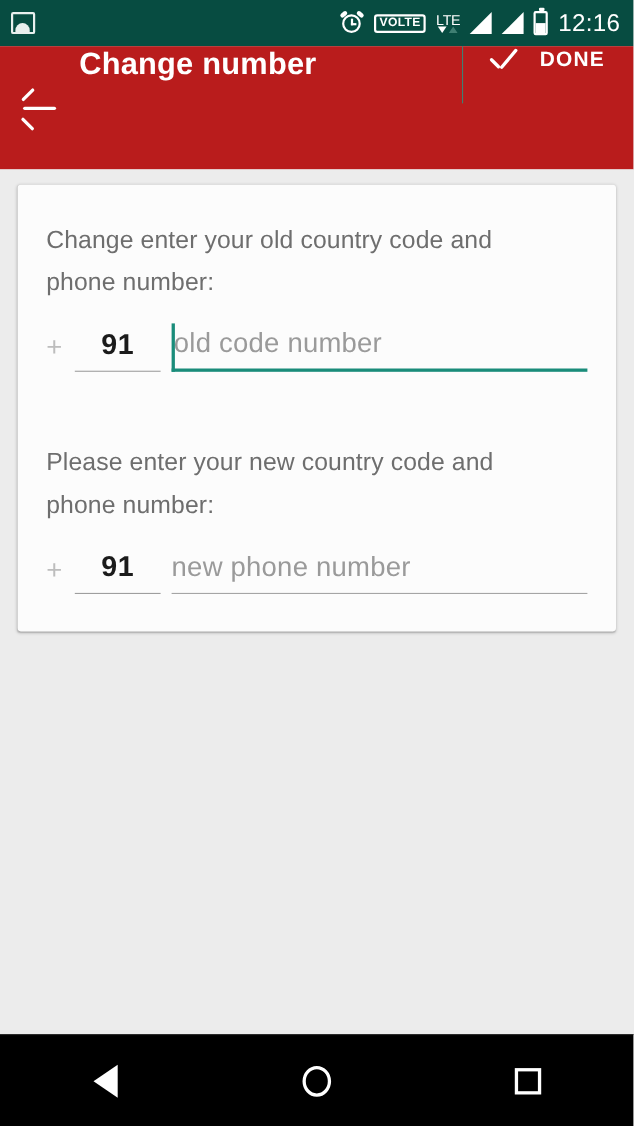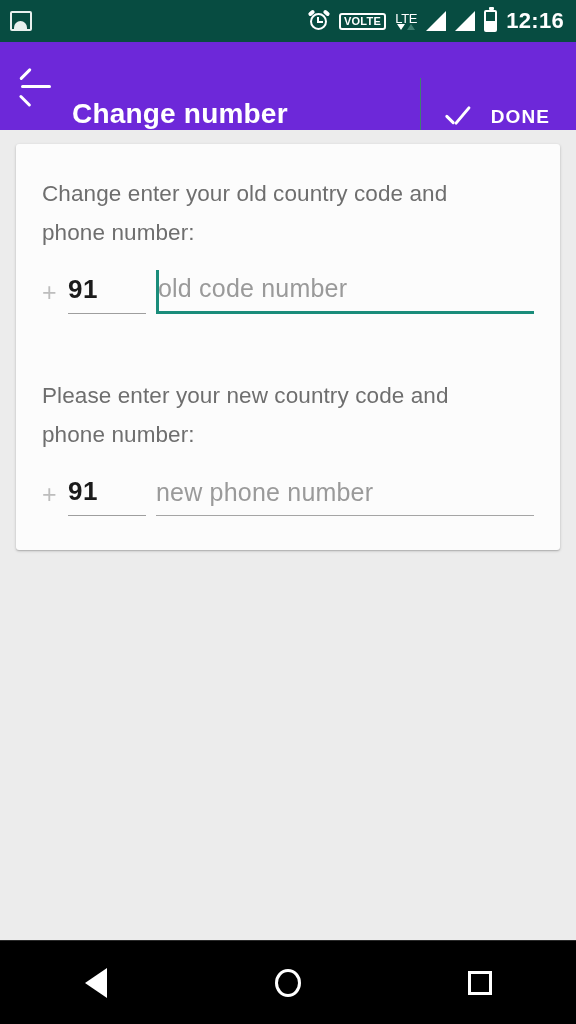--- a/index.html
+++ b/index.html
@@ -53,26 +53,26 @@
   .arw.down { border-top:6px solid #ffffff; }
   .arw.up { border-bottom:6px solid #3f7f72; }
   .sig { width:0;height:0; border-left:20px solid transparent; border-bottom:20px solid #fff; }
   .battery {
     width:13px; height:22px; border:2px solid #fff; border-radius:2px; position:relative;
   }
   .battery::before{
     content:""; position:absolute; top:-5px; left:3px; width:5px; height:3px; background:#fff; border-radius:1px;
   }
   .battery .lvl { position:absolute; bottom:0; left:0; right:0; background:#fff; height:50%; }
-  .clock { color:#fff; font-size:22px; font-weight:bold; letter-spacing:.3px; }
+  .clock { color:#fff; font-size:22px; font-weight:normal; letter-spacing:.3px; }
 
   
   .app-bar {
-    height:88px; background:#6d28d9;
-    display:flex; align-items:flex-end; flex:0 0 auto;
+    height:112px; background:#b91c1c;
+    display:flex; align-items:flex-start; flex:0 0 auto;
   }
   .back-btn { width:72px; display:flex; align-items:center; justify-content:center; height:100%; }
   .back-arrow { position:relative; width:32px; height:24px; }
   .back-arrow .shaft { position:absolute; top:11px; left:1px; width:30px; height:2.5px; background:#fff; border-radius:2px; }
   .back-arrow .a1 { position:absolute; top:4px; left:0px; width:15px; height:2.5px; background:#fff; border-radius:2px; transform:rotate(-45deg); transform-origin:left center; }
   .back-arrow .a2 { position:absolute; top:20px; left:0px; width:15px; height:2.5px; background:#fff; border-radius:2px; transform:rotate(45deg); transform-origin:left center; }
   .bar-title { color:#fff; font-size:28px; font-weight:bold; letter-spacing:.2px; flex:1; }
   .divider-v { width:1px; height:52px; background:#3f7f72; margin-right:22px; }
   .done-area { display:flex; align-items:center; gap:18px; padding-right:26px; }
   .check { position:relative; width:30px; height:26px; }
@@ -89,20 +89,21 @@
   }
   .prompt {
     color:#6e6e6e; font-size:22.5px; line-height:39px; letter-spacing:.1px;
     max-width:460px;
   }
   .field-row { display:flex; align-items:flex-end; margin-top:22px; }
   .plus { color:#bdbdbd; font-size:25px; line-height:1; padding-bottom:9px; width:26px; }
   .cc-field {
     width:78px; position:relative; padding-bottom:8px;
     border-bottom:1.5px solid #9e9e9e;
+    text-align:center;
   }
   .cc-value { color:#1b1b1b; font-size:26px; font-weight:bold; letter-spacing:.5px; }
   .num-field {
     flex:1; margin-left:10px; position:relative; padding-bottom:8px;
   }
   .num-field .placeholder { color:#9a9a9a; font-size:25px; letter-spacing:.2px; }
   .num-field.focused { border-bottom:3px solid #1a8c7a; }
   .num-field.blurred { border-bottom:1.2px solid #a5a5a5; }
   .caret {
     position:absolute; left:0px; top:-4px; width:2.5px; height:44px; background:#1a8c7a;

